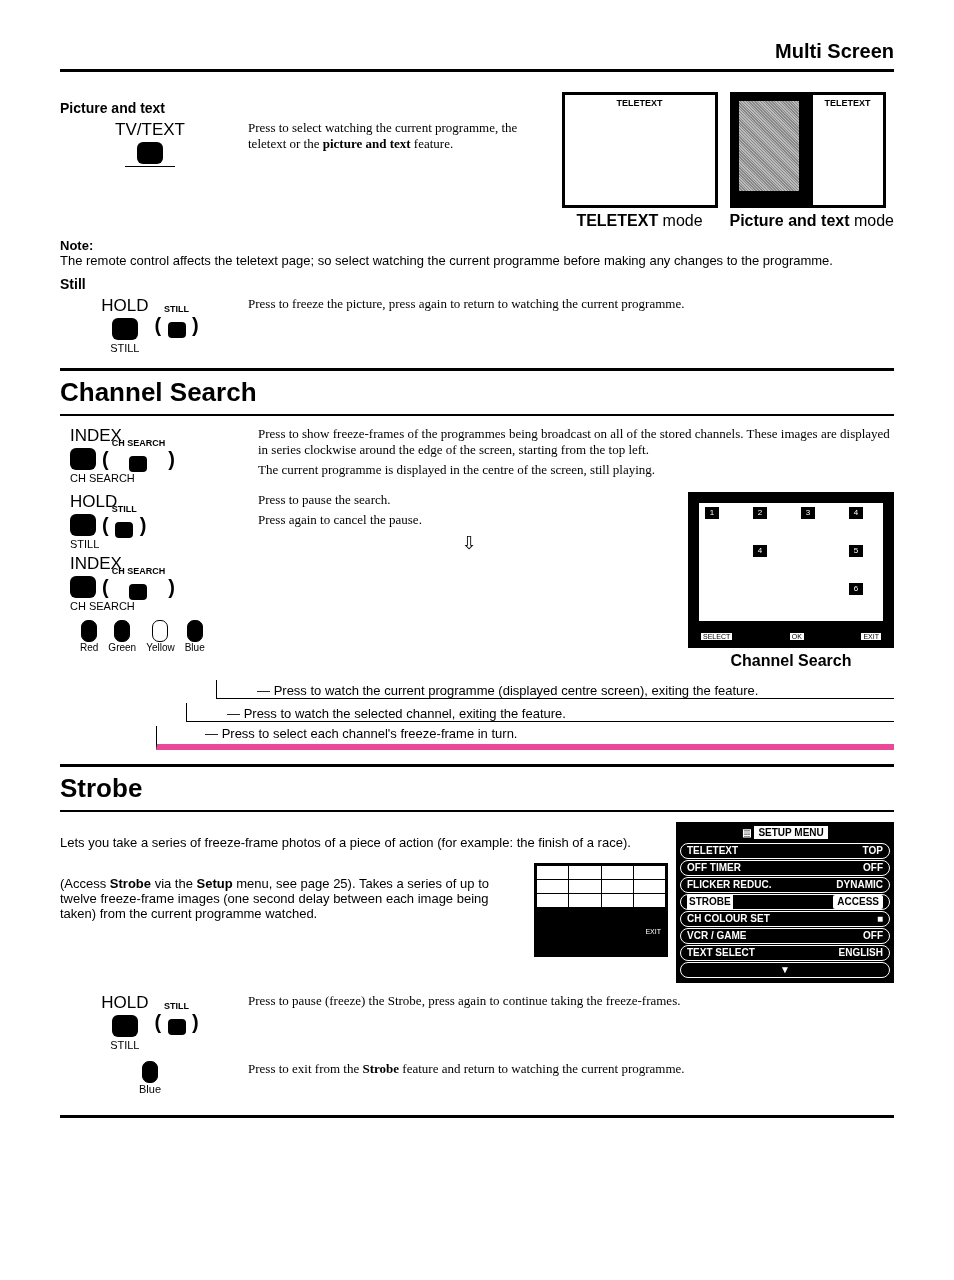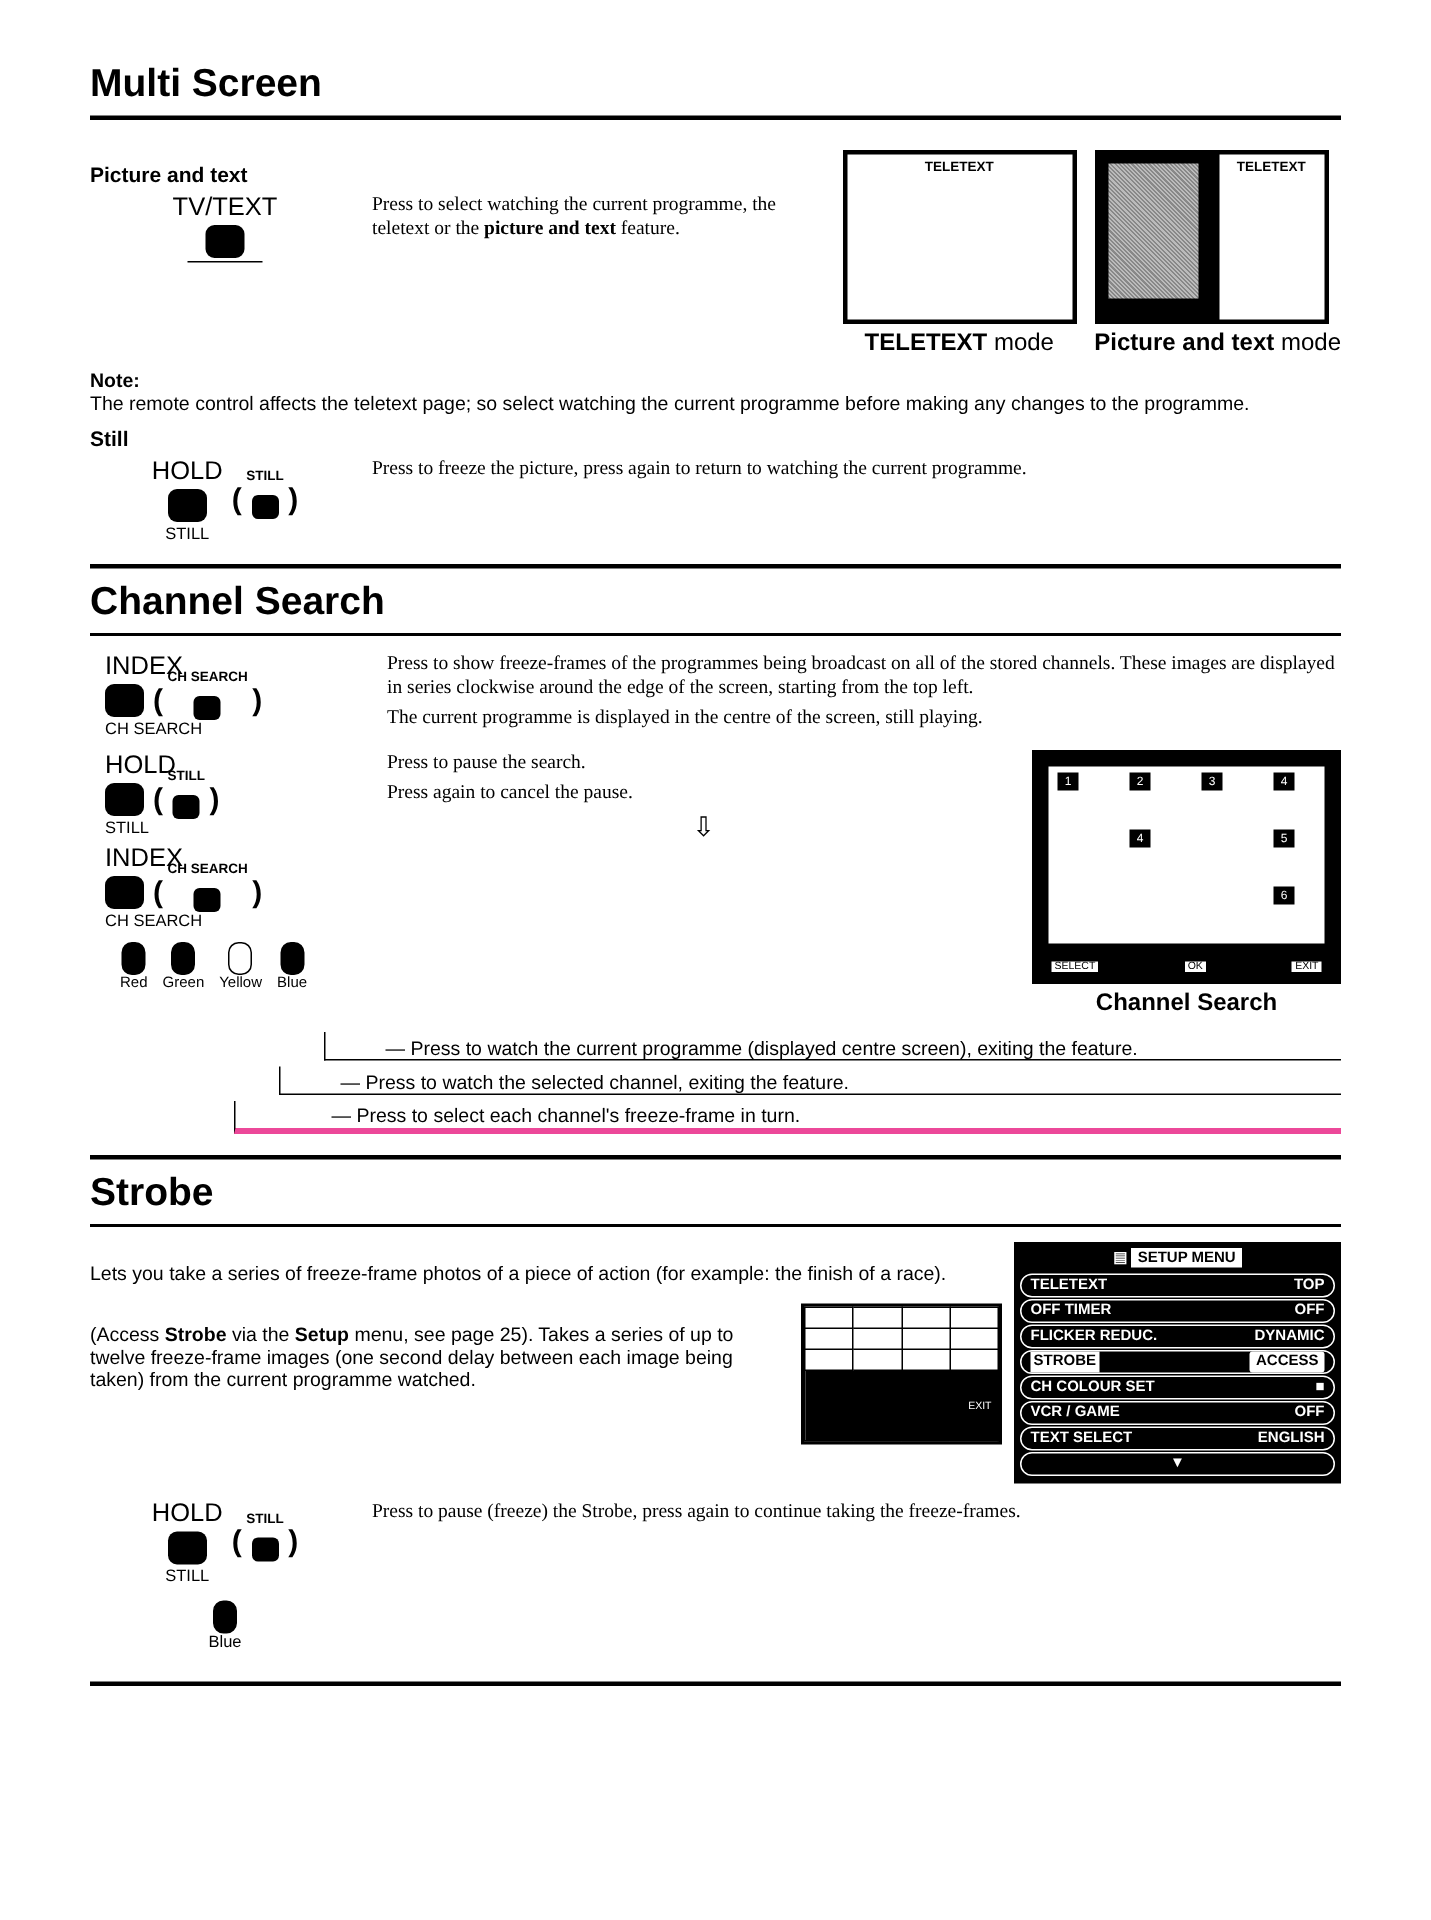--- a/index.html
+++ b/index.html
@@ -5,21 +5,22 @@
   body {
     margin: 0;
     padding: 40px 60px;
     font-family: Arial, Helvetica, sans-serif;
     font-size: 13px;
     color: #000;
     width: 834px;
     background: #fff;
   }
   .page-title {
-    font-size: 26px;
+    text-align: right;
+    font-size: 20px;
     font-weight: bold;
     border-bottom: 3px solid #000;
     padding-bottom: 6px;
     margin-bottom: 20px;
   }
   .subhead {
     font-weight: bold;
     font-size: 14px;
     margin: 8px 0 4px;
   }
@@ -371,21 +372,21 @@
   </div>
 </div>
 
 <div style="margin-left:150px;margin-top:10px;">
   <div style="border-left:1px solid #000;border-bottom:1px solid #000;padding-left:40px;margin-left:6px;height:18px;display:flex;align-items:flex-end;">
       <span>— <span>Press to watch the current programme (displayed centre screen), exiting the feature.</span></span>
     </div>
   <div style="border-left:1px solid #000;border-bottom:1px solid #000;padding-left:40px;margin-left:-24px;height:18px;display:flex;align-items:flex-end;margin-top:4px;">
       <span>— <span>Press to watch the selected channel, exiting the feature.</span></span>
     </div>
-  <div style="border-left:1px solid #000;border-bottom:4px solid #ec4899;padding-left:64px;margin-left:-54px;height:18px;display:flex;align-items:center;margin-top:4px;">
+  <div style="border-left:1px solid #000;border-bottom:6px solid #ec4899;padding-left:48px;margin-left:-54px;height:18px;display:flex;align-items:flex-start;margin-top:4px;">
       <span>— <span>Press to select each channel's freeze-frame in turn.</span></span>
     </div>
 </div>
 
 <div class="section-title">Strobe</div>
 
 <div class="row">
   <div style="flex:1;">
     <p>Lets you take a series of freeze-frame photos of a piece of action (for example: the finish of a race).</p>
     <div class="row">
@@ -478,15 +479,18 @@
   </div>
 </div>
 
 <div class="row" style="margin-top:10px;">
   <div class="btn-col" style="align-items:center;">
     <div class="color-btn">
         <div class="dot"></div>
         <span>Blue</span>
       </div>
   </div>
+  <div class="body-text">
+    <p><span>Press to exit from the </span><span class="bold">Strobe</span><span> feature and return to watching the current programme.</span></p>
+  </div>
 </div>
 
 <div class="hr-thick"></div>
 
 </body></html>

